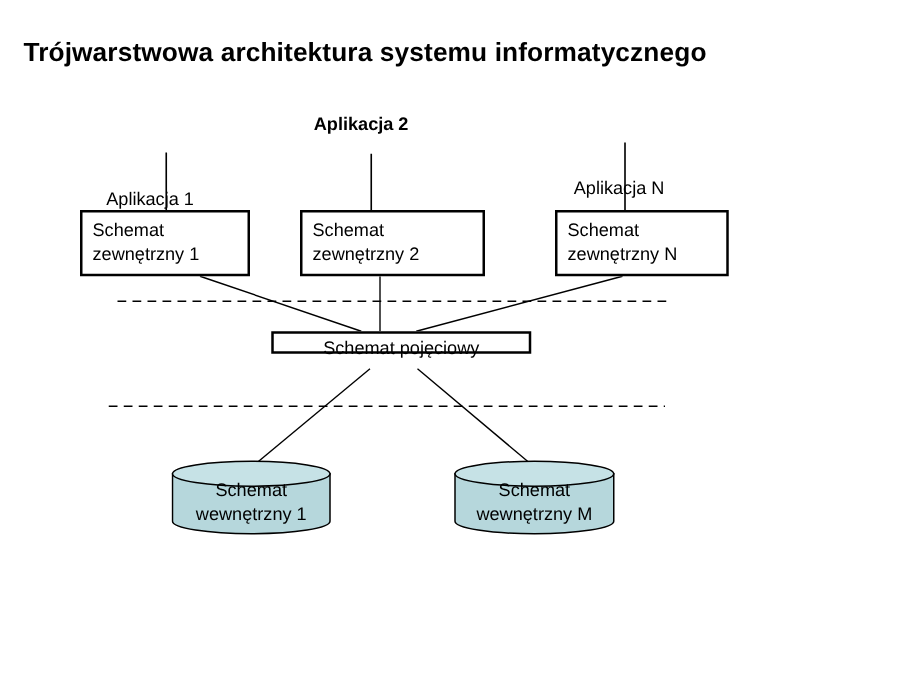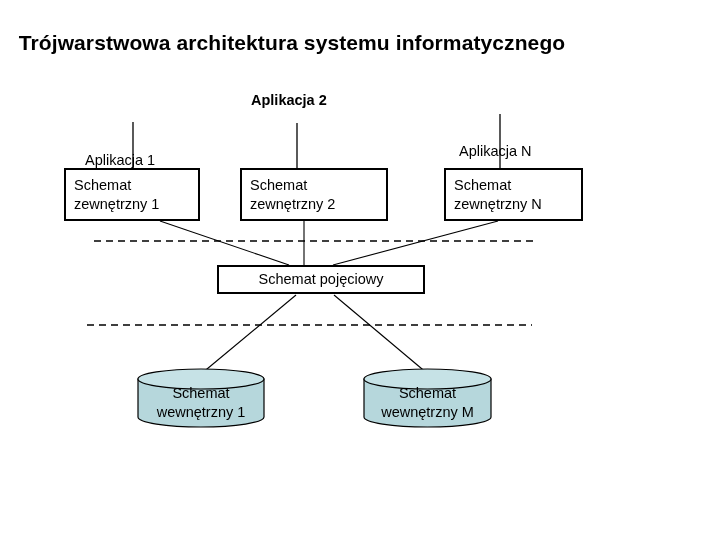--- a/index.html
+++ b/index.html
@@ -67,21 +67,21 @@
   .conc-box {
     position: absolute;
     box-sizing: border-box;
     border: 2px solid #000000;
     background: #ffffff;
     font-size: 14.5px;
     line-height: 24px;
     text-align: center;
     white-space: nowrap;
   }
-  #conceptual-box { left: 217px; top: 265px; width: 208px; height: 29px; }
+  #conceptual-box { left: 217px; top: 265px; width: 208px; height: 18px; }
 
   .cylinder {
     position: absolute;
   }
   .cyl-text {
     position: absolute;
     left: 0;
     width: 100%;
     text-align: center;
     font-size: 14.5px;

